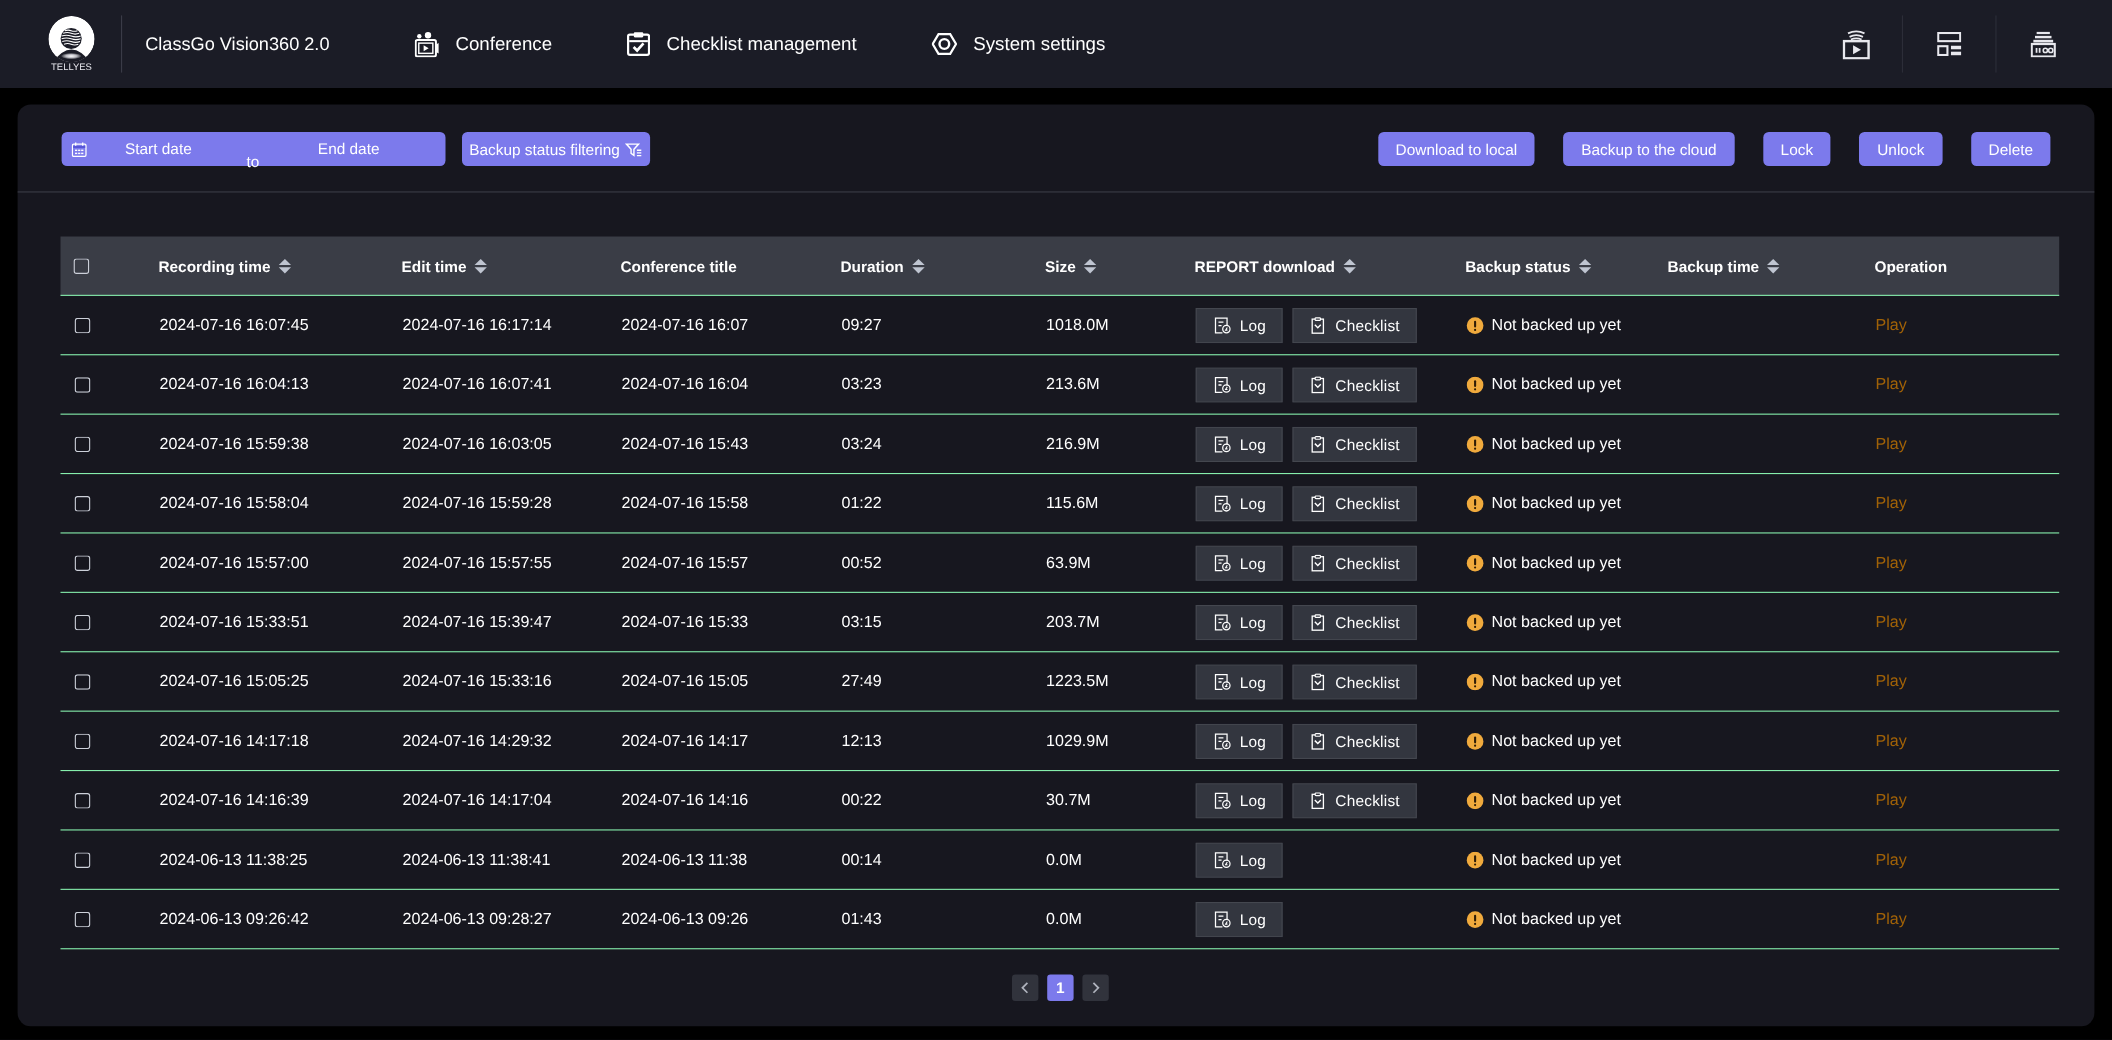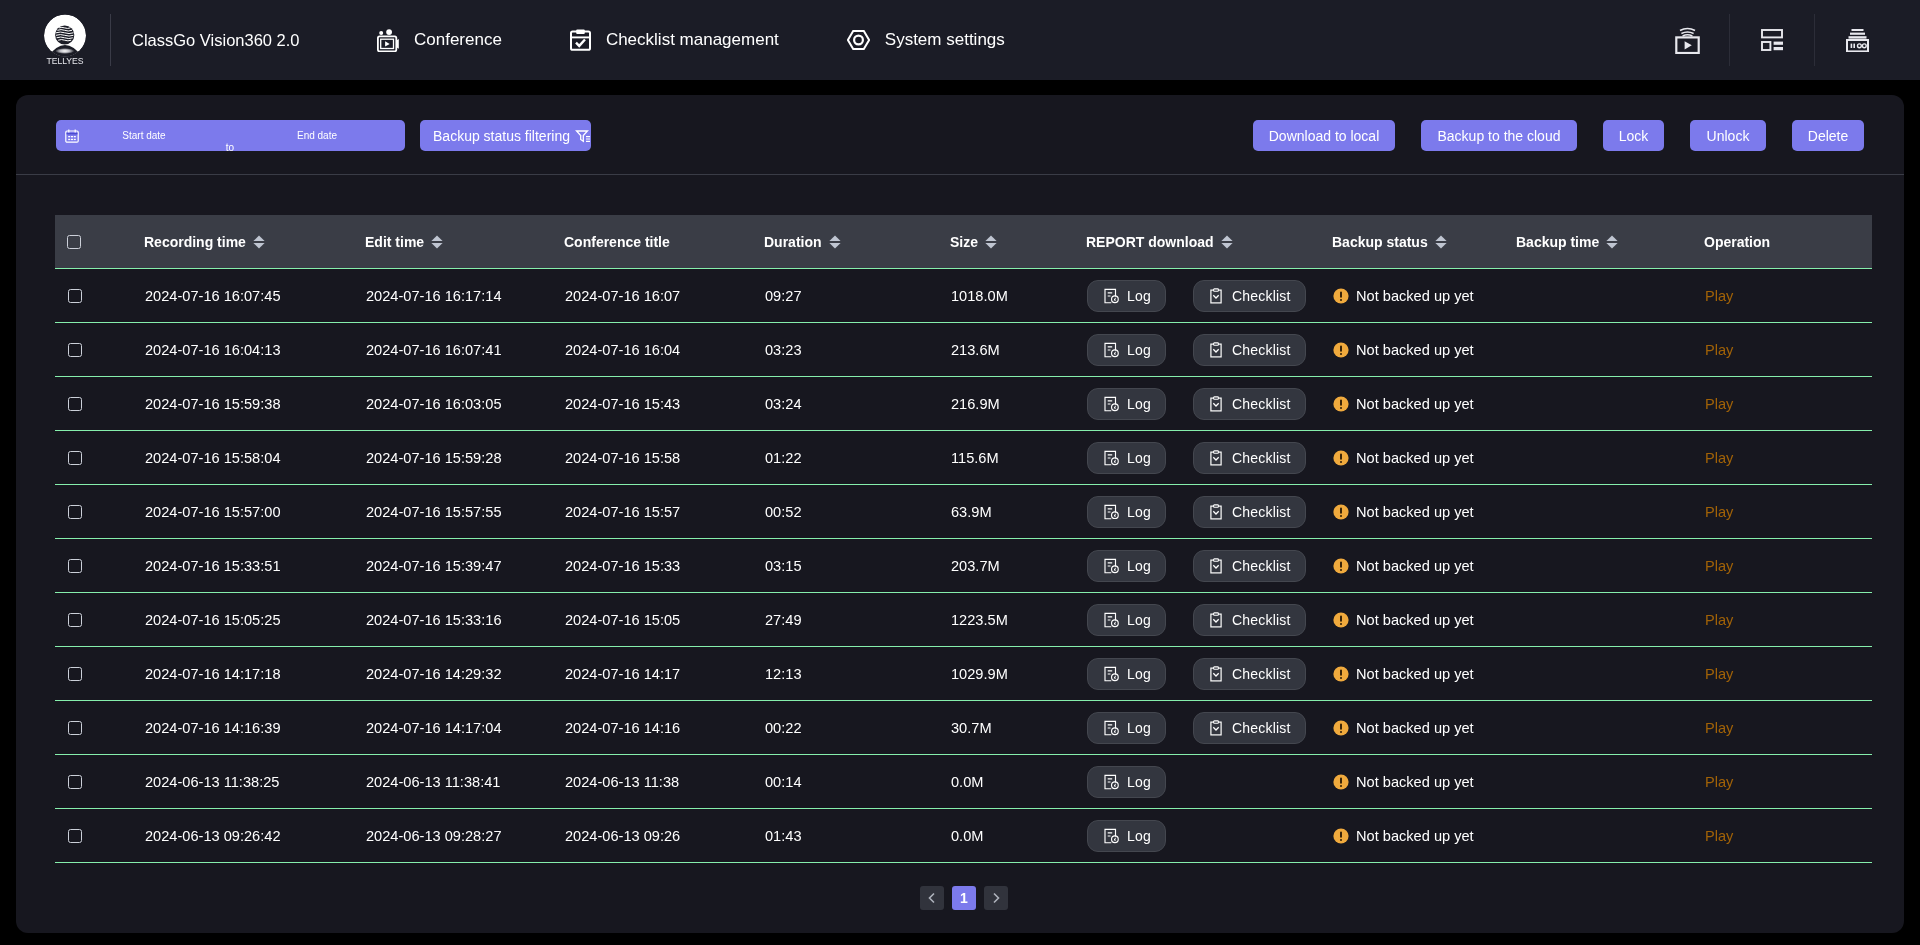--- a/index.html
+++ b/index.html
@@ -9,39 +9,39 @@
 .apptitle{position:absolute;left:132px;top:0;height:80px;display:flex;align-items:center;color:#fff;font-size:16.5px;font-weight:400}
 .tabs{position:absolute;left:343px;top:0;height:69px;display:flex}
 .tab{height:80px;display:flex;align-items:center;padding:0 34px;color:#fff;font-size:17px;position:relative}
 .tab svg{margin-right:15px}
 .tab.active{background:#0f1015}
 .tab.active::after{content:"";position:absolute;left:0;bottom:0;width:100%;height:5px;background:#7c7aec}
 .topicons{position:absolute;right:21px;top:0;height:80px;display:flex;align-items:center}
 .ticon{width:84px;display:flex;justify-content:center}
 .tsep{width:1px;height:52px;background:#2c2d38}
 .panel{position:absolute;left:16px;top:95px;width:1888px;height:838px;background:#17171f;border-radius:12px}
-.datepick{position:absolute;left:40px;top:25px;width:349px;height:31px;background:#7c7aec;border-radius:5px;color:#fff;font-size:10px}
+.datepick{position:absolute;left:40px;top:25px;width:349px;height:31px;background:#7c7aec;border-radius:5px;color:#fff;font-size:14px}
 .datepick .cal{position:absolute;left:9px;top:9px}
 .dp-start{position:absolute;left:28px;top:0;width:120px;height:31px;line-height:31px;text-align:center}
 .dp-to{position:absolute;left:114px;top:12px;width:120px;height:32px;line-height:31px;text-align:center}
 .dp-end{position:absolute;left:201px;top:0;width:120px;height:31px;line-height:31px;text-align:center}
-.fbtn{position:absolute;left:404px;top:25px;width:171px;height:31px;background:#7c7aec;border-radius:5px;color:#fff;font-size:14px;display:flex;align-items:center;justify-content:flex-end}
+.fbtn{position:absolute;left:404px;top:25px;width:171px;height:31px;background:#7c7aec;border-radius:5px;color:#fff;font-size:14px;display:flex;align-items:center;justify-content:center}
 .fbtn svg{margin-left:5px}
 .topbtns{position:absolute;right:40px;top:25px;display:flex}
 .pbtn{height:31px;background:#7c7aec;border-radius:5px;color:#fff;font-size:14px;display:flex;align-items:center;justify-content:center;margin-left:26px}
 .hsep{position:absolute;left:0;top:79px;width:1888px;height:1px;background:#3a3c46}
 .table{position:absolute;left:39px;top:120px;width:1817px;font-size:14px;color:#fff}
 .tr .td{font-size:14.6px;padding-left:13px}
 .tr,.th{display:flex;height:54px;align-items:center;border-bottom:1px solid #86efac}
 .th{background:#3a3d46;font-weight:700}
 .td,.hd{padding-left:12px;display:flex;align-items:center;overflow:hidden;white-space:nowrap;flex:none}
 .c0{width:77px}.c1{width:221px}.c2{width:199px}.c3{width:200px}.c4{width:186px}.c5{width:136px}.c6{width:246px}.c7{width:184px}.c8{width:188px}.c9{width:180px}
 .cb{width:14px;height:14px;border:1.5px solid #ccd0d9;border-radius:2.5px;background:transparent}
 .sort{display:inline-flex;margin-left:7px}
-.gbtn{height:32px;background:#33363f;border:1px solid #44474f;border-radius:11px;display:inline-flex;align-items:center;padding:12px 14px;margin-right:27px;color:#fff;font-size:14px;letter-spacing:0.2px;flex:none}
+.gbtn{height:32px;background:#33363f;border:1px solid #44474f;border-radius:0;display:inline-flex;align-items:center;padding:12px 14px;margin-right:9px;color:#fff;font-size:14px;letter-spacing:0.2px;flex:none}
 .bicon{margin-right:8px}
 .wicon{margin-right:7px;flex:none}
 .play{color:#a16207}
 .pager{position:absolute;left:4px;top:791px;width:1888px;display:flex;justify-content:center}
 .pg{width:24px;height:24px;border-radius:3px;background:#31333c;margin:0 4px;display:flex;align-items:center;justify-content:center;color:#aeb2bc}
 .pg.cur{background:#7c7aec;color:#fff;font-weight:700;font-size:14px}
 </style></head>
 <body>
 <div class="topbar">
   <svg class="logo" viewBox="0 0 44 64">

